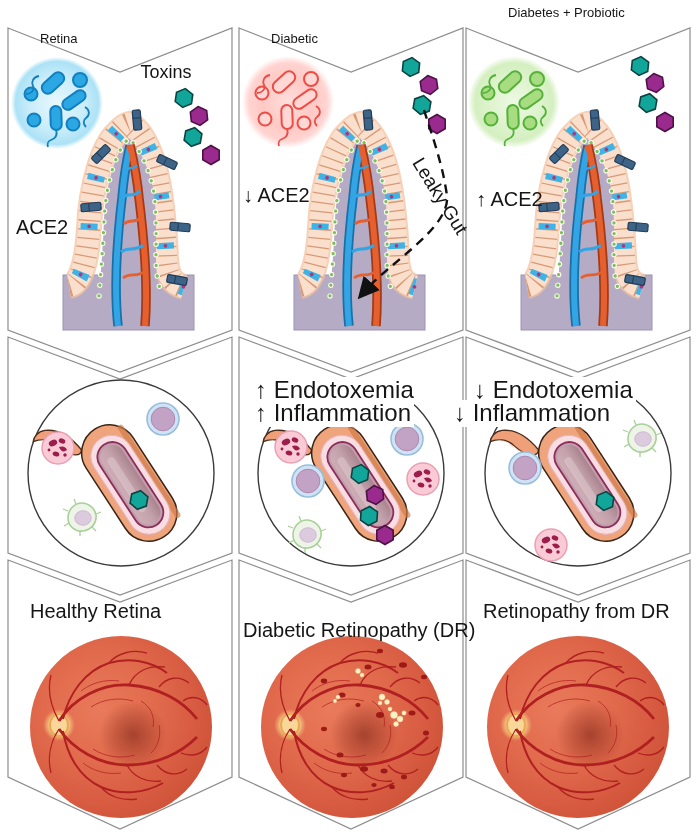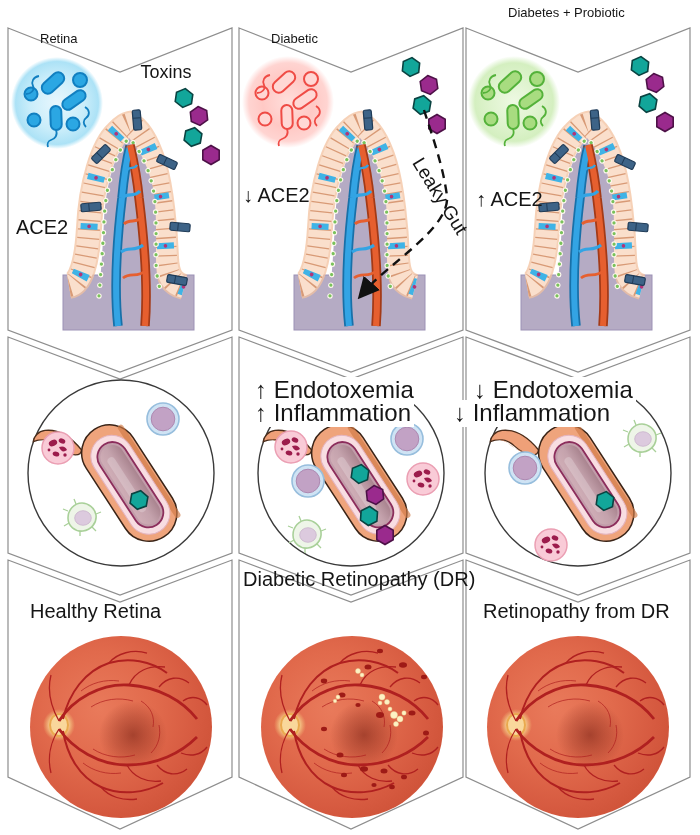--- a/index.html
+++ b/index.html
@@ -346,14 +346,14 @@
 <div class="lbl ace2" style="left:476px;top:188px">↑ ACE2</div>
 
 <div class="lbl leaky" style="left:440px;top:196px">Leaky Gut</div>
 
 <div class="lbl vlab" style="left:252px;top:377px">↑ Endotoxemia</div>
 <div class="lbl vlab" style="left:252px;top:400px">↑ Inflammation</div>
 <div class="lbl vlab" style="left:471px;top:377px">↓ Endotoxemia</div>
 <div class="lbl vlab" style="left:451px;top:400px">↓ Inflammation</div>
 
 <div class="lbl retlab" style="left:30px;top:600px;width:180px">Healthy Retina</div>
-<div class="lbl retlab" style="left:243px;top:568px;width:216px">Diabetic Retinopathy (DR)</div>
+<div class="lbl retlab" style="left:243px;top:619px;width:216px">Diabetic Retinopathy (DR)</div>
 <div class="lbl retlab" style="left:483px;top:600px;width:190px">Retinopathy from DR</div>
 
 </body></html>

